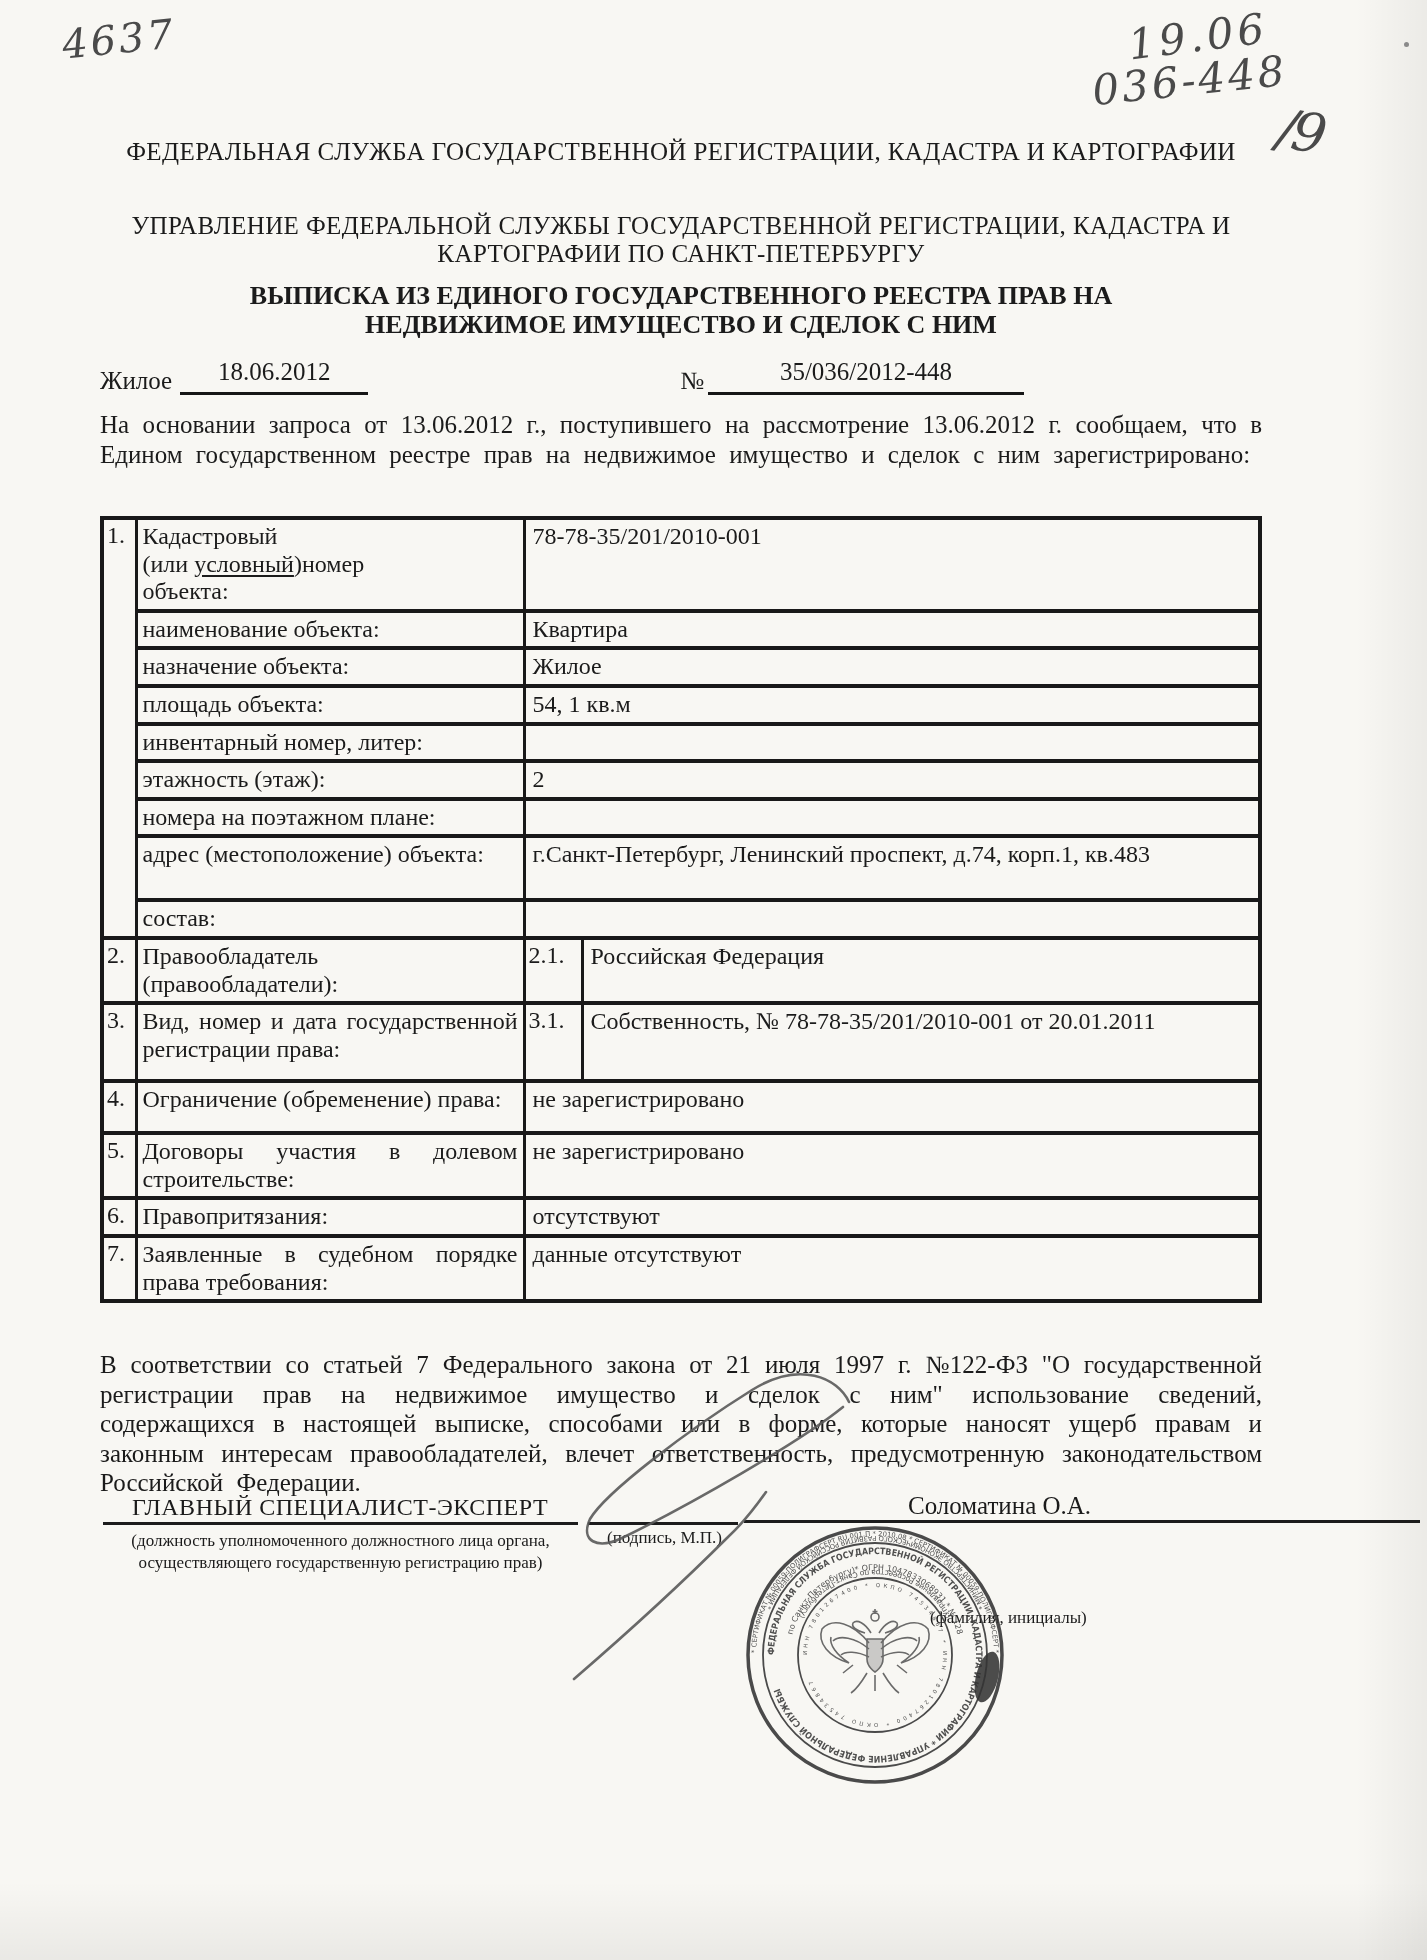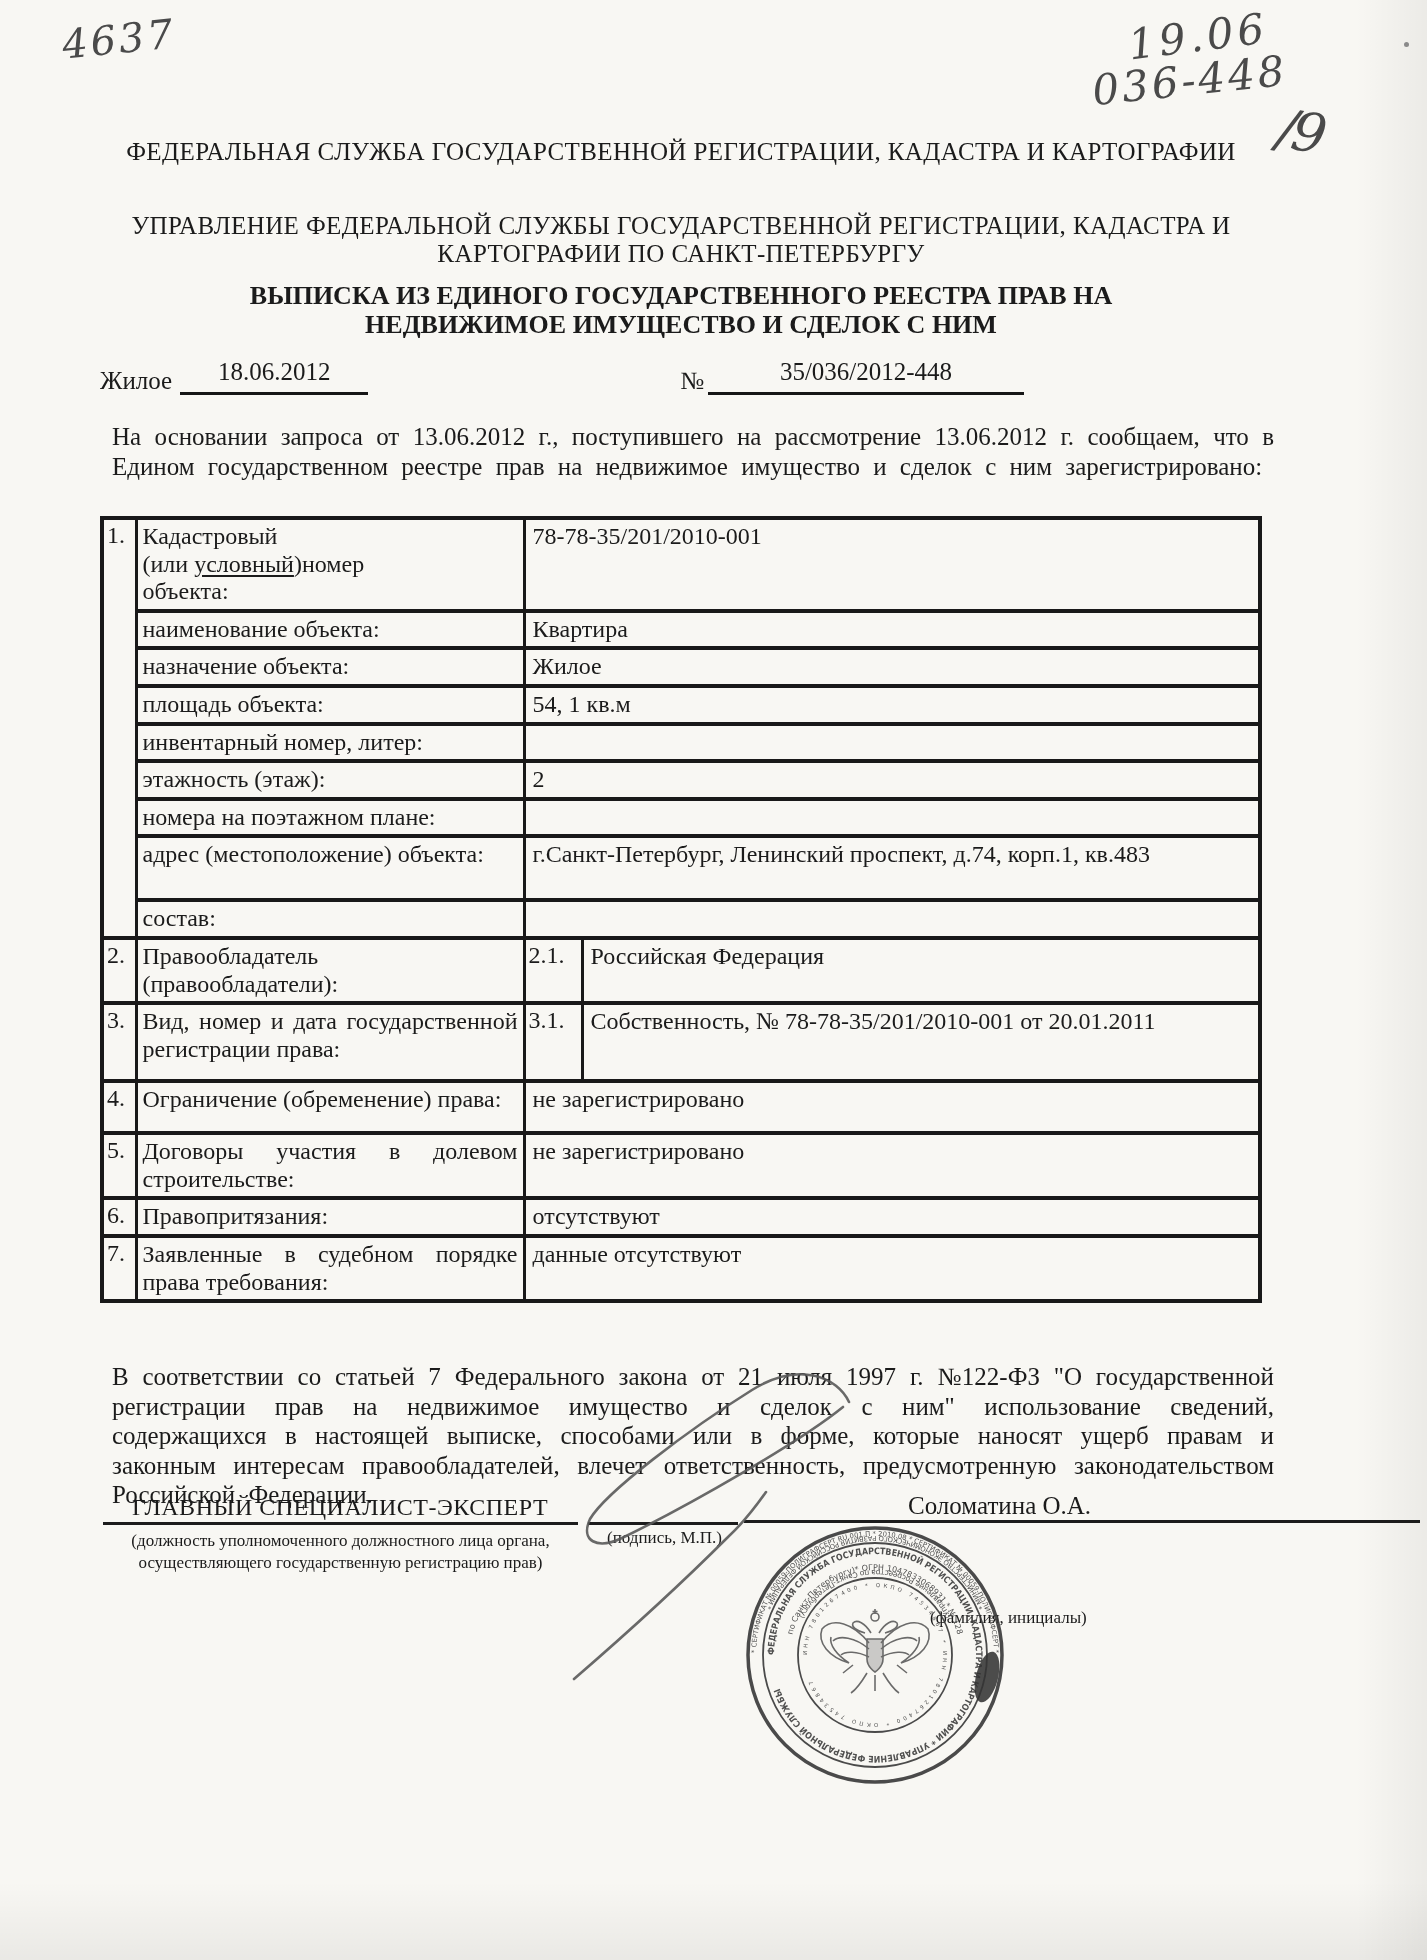--- a/index.html
+++ b/index.html
@@ -30,21 +30,21 @@
   .org1{top:138px;}
   .org2{top:212px;}
   .doc-title{position:absolute;left:106px;top:282px;width:950px;text-align:center;font-size:26px;font-weight:bold;line-height:1.1;}
 
   .date-row{position:absolute;left:0;top:358px;width:1162px;display:flex;align-items:flex-end;font-size:25px;}
   .uval{border-bottom:3px solid #161616;text-align:center;padding-bottom:6px;}
   .uval-date{width:188px;margin-left:8px;}
   .num-lbl{margin-left:312px;}
   .uval-num{width:316px;margin-left:4px;}
 
-  .para{position:absolute;left:0;width:1162px;margin:12px;font-size:25px;line-height:1.18;text-align:justify;word-spacing:7px;}
+  .para{position:absolute;left:0;width:1162px;margin:0;font-size:25px;line-height:1.18;text-align:justify;word-spacing:7px;}
   .intro{top:410px;}
   .outro{top:1350px;}
   .issued{position:absolute;left:0;top:1303px;font-size:24px;}
 
   .reg-table{position:absolute;left:0;top:516px;width:1162px;border-collapse:collapse;table-layout:fixed;border:4px solid #191919;}
   .reg-table td{border:3px solid #191919;border-top-width:4px;border-bottom-width:4px;vertical-align:top;font-size:24px;line-height:1.15;}
   .cell-num{padding:2px 1px 2px 3px;}
   .cell-sub{padding:2px 1px 2px 3px;}
   .cell-label{padding:3px 5px 3px 5px;text-align:justify;}
   .cell-value{padding:3px 8px 3px 7px;margin-left:12px;}

